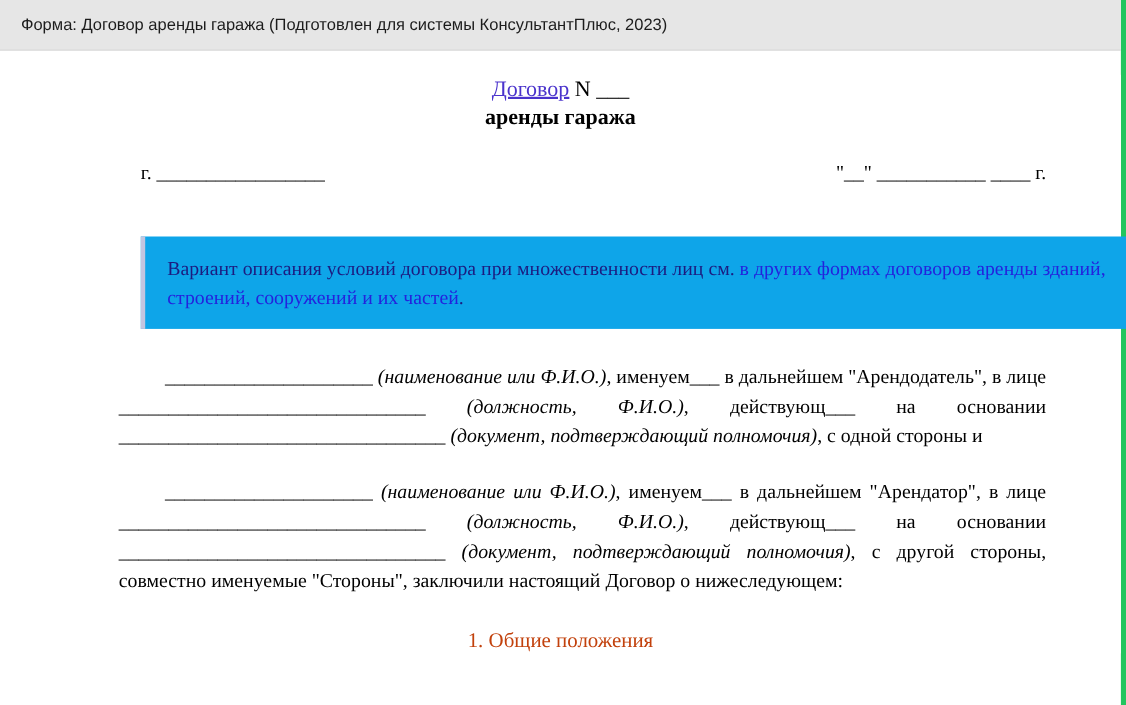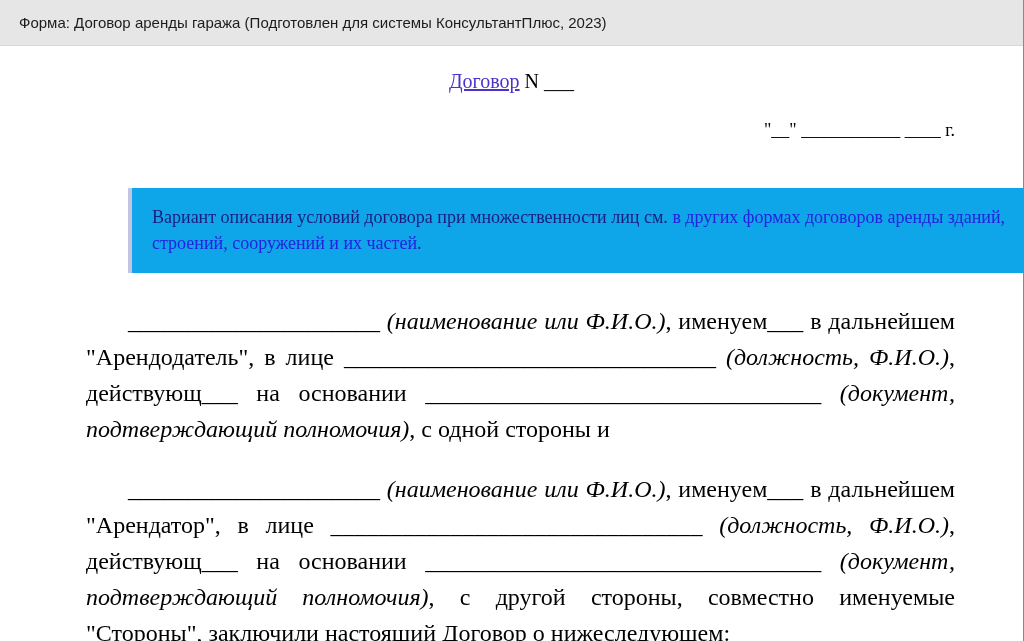--- a/index.html
+++ b/index.html
@@ -12,21 +12,21 @@
     background: #ffffff;
     font-family: "Liberation Sans", sans-serif;
     overflow: hidden;
   }
   .page {
     position: relative;
     width: 1024px;
     height: 641px;
     background: #ffffff;
     box-sizing: border-box;
-    border-right: 1px solid #22c55e;
+    border-right: 5px solid #22c55e;
   }
 
   
   .titlebar {
     height: 46px;
     background: #e6e6e6;
     border-bottom: 1px solid #d8d8d8;
     display: flex;
     align-items: center;
     padding-left: 19px;
@@ -100,23 +100,23 @@
     font-size: 18px;
     line-height: 1.45;
     color: #1c1c80;
   }
   .note .lnk {
     color: #2323dd;
   }
 
   
   .para {
-    margin: 0 68px 0 86px;
+    margin: 0 68px 0 108px;
     font-family: "Liberation Serif", serif;
-    font-size: 24px;
+    font-size: 18px;
     line-height: 1.5;
     text-align: justify;
     text-justify: inter-word;
   }
   .para.first {
     margin-top: 30px;
   }
   .para.second {
     margin-top: 24px;
   }
@@ -144,22 +144,24 @@
 
   <div class="titlebar">
     <span class="titlebar-text">Форма: Договор аренды гаража (Подготовлен для системы КонсультантПлюс, 2023)</span>
   </div>
 
   <div class="doc">
 
     <div class="doc-title">
       <span class="lnk">Договор</span><span> N ___</span>
     </div>
+    <div class="doc-title-line2">аренды гаража</div>
 
     <div class="place-date-row">
+      <span class="city">г. _________________</span>
       <span class="date">"__" ___________ ____ г.</span>
     </div>
 
     <div class="note">
       <span>Вариант описания условий договора при множественности лиц см. </span><span class="lnk">в других формах договоров аренды зданий, строений, сооружений и их частей</span><span>.</span>
     </div>
 
     <div class="para first">
       <span class="indent"></span><span>_____________________</span>
       <span class="ital">(наименование или Ф.И.О.)</span><span>, именуем___ в дальнейшем "Арендодатель", в лице </span><span>_______________________________</span>

